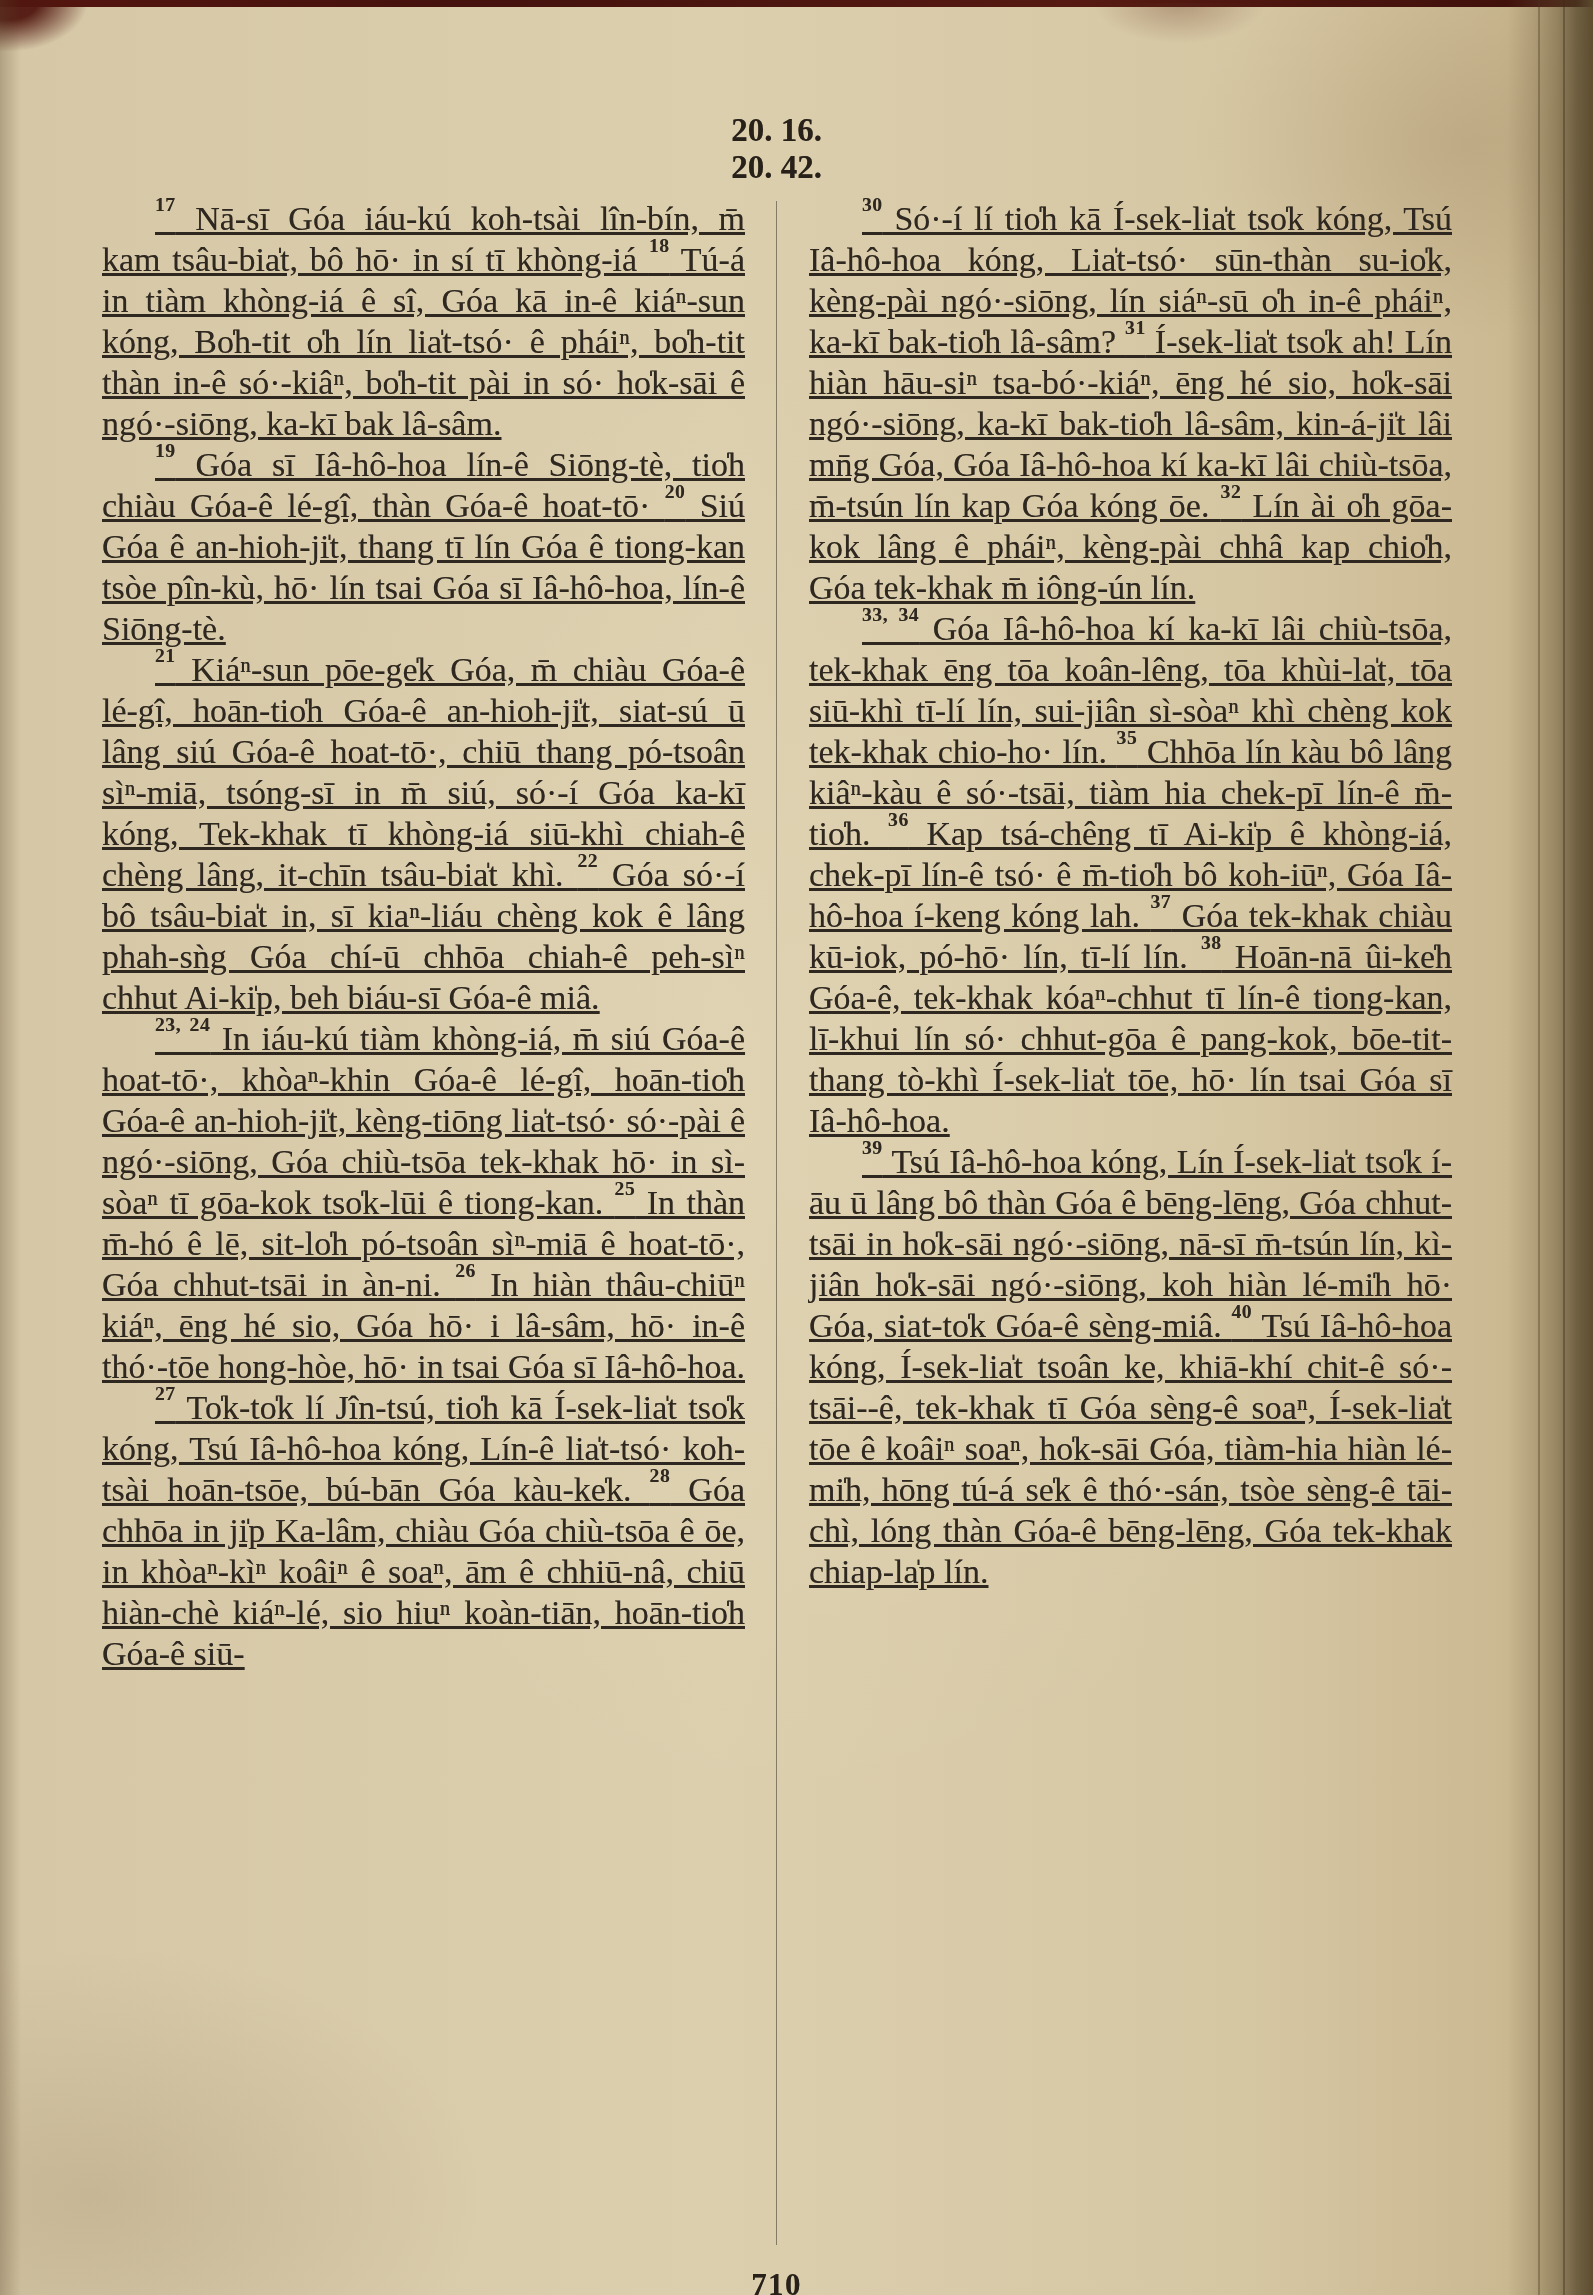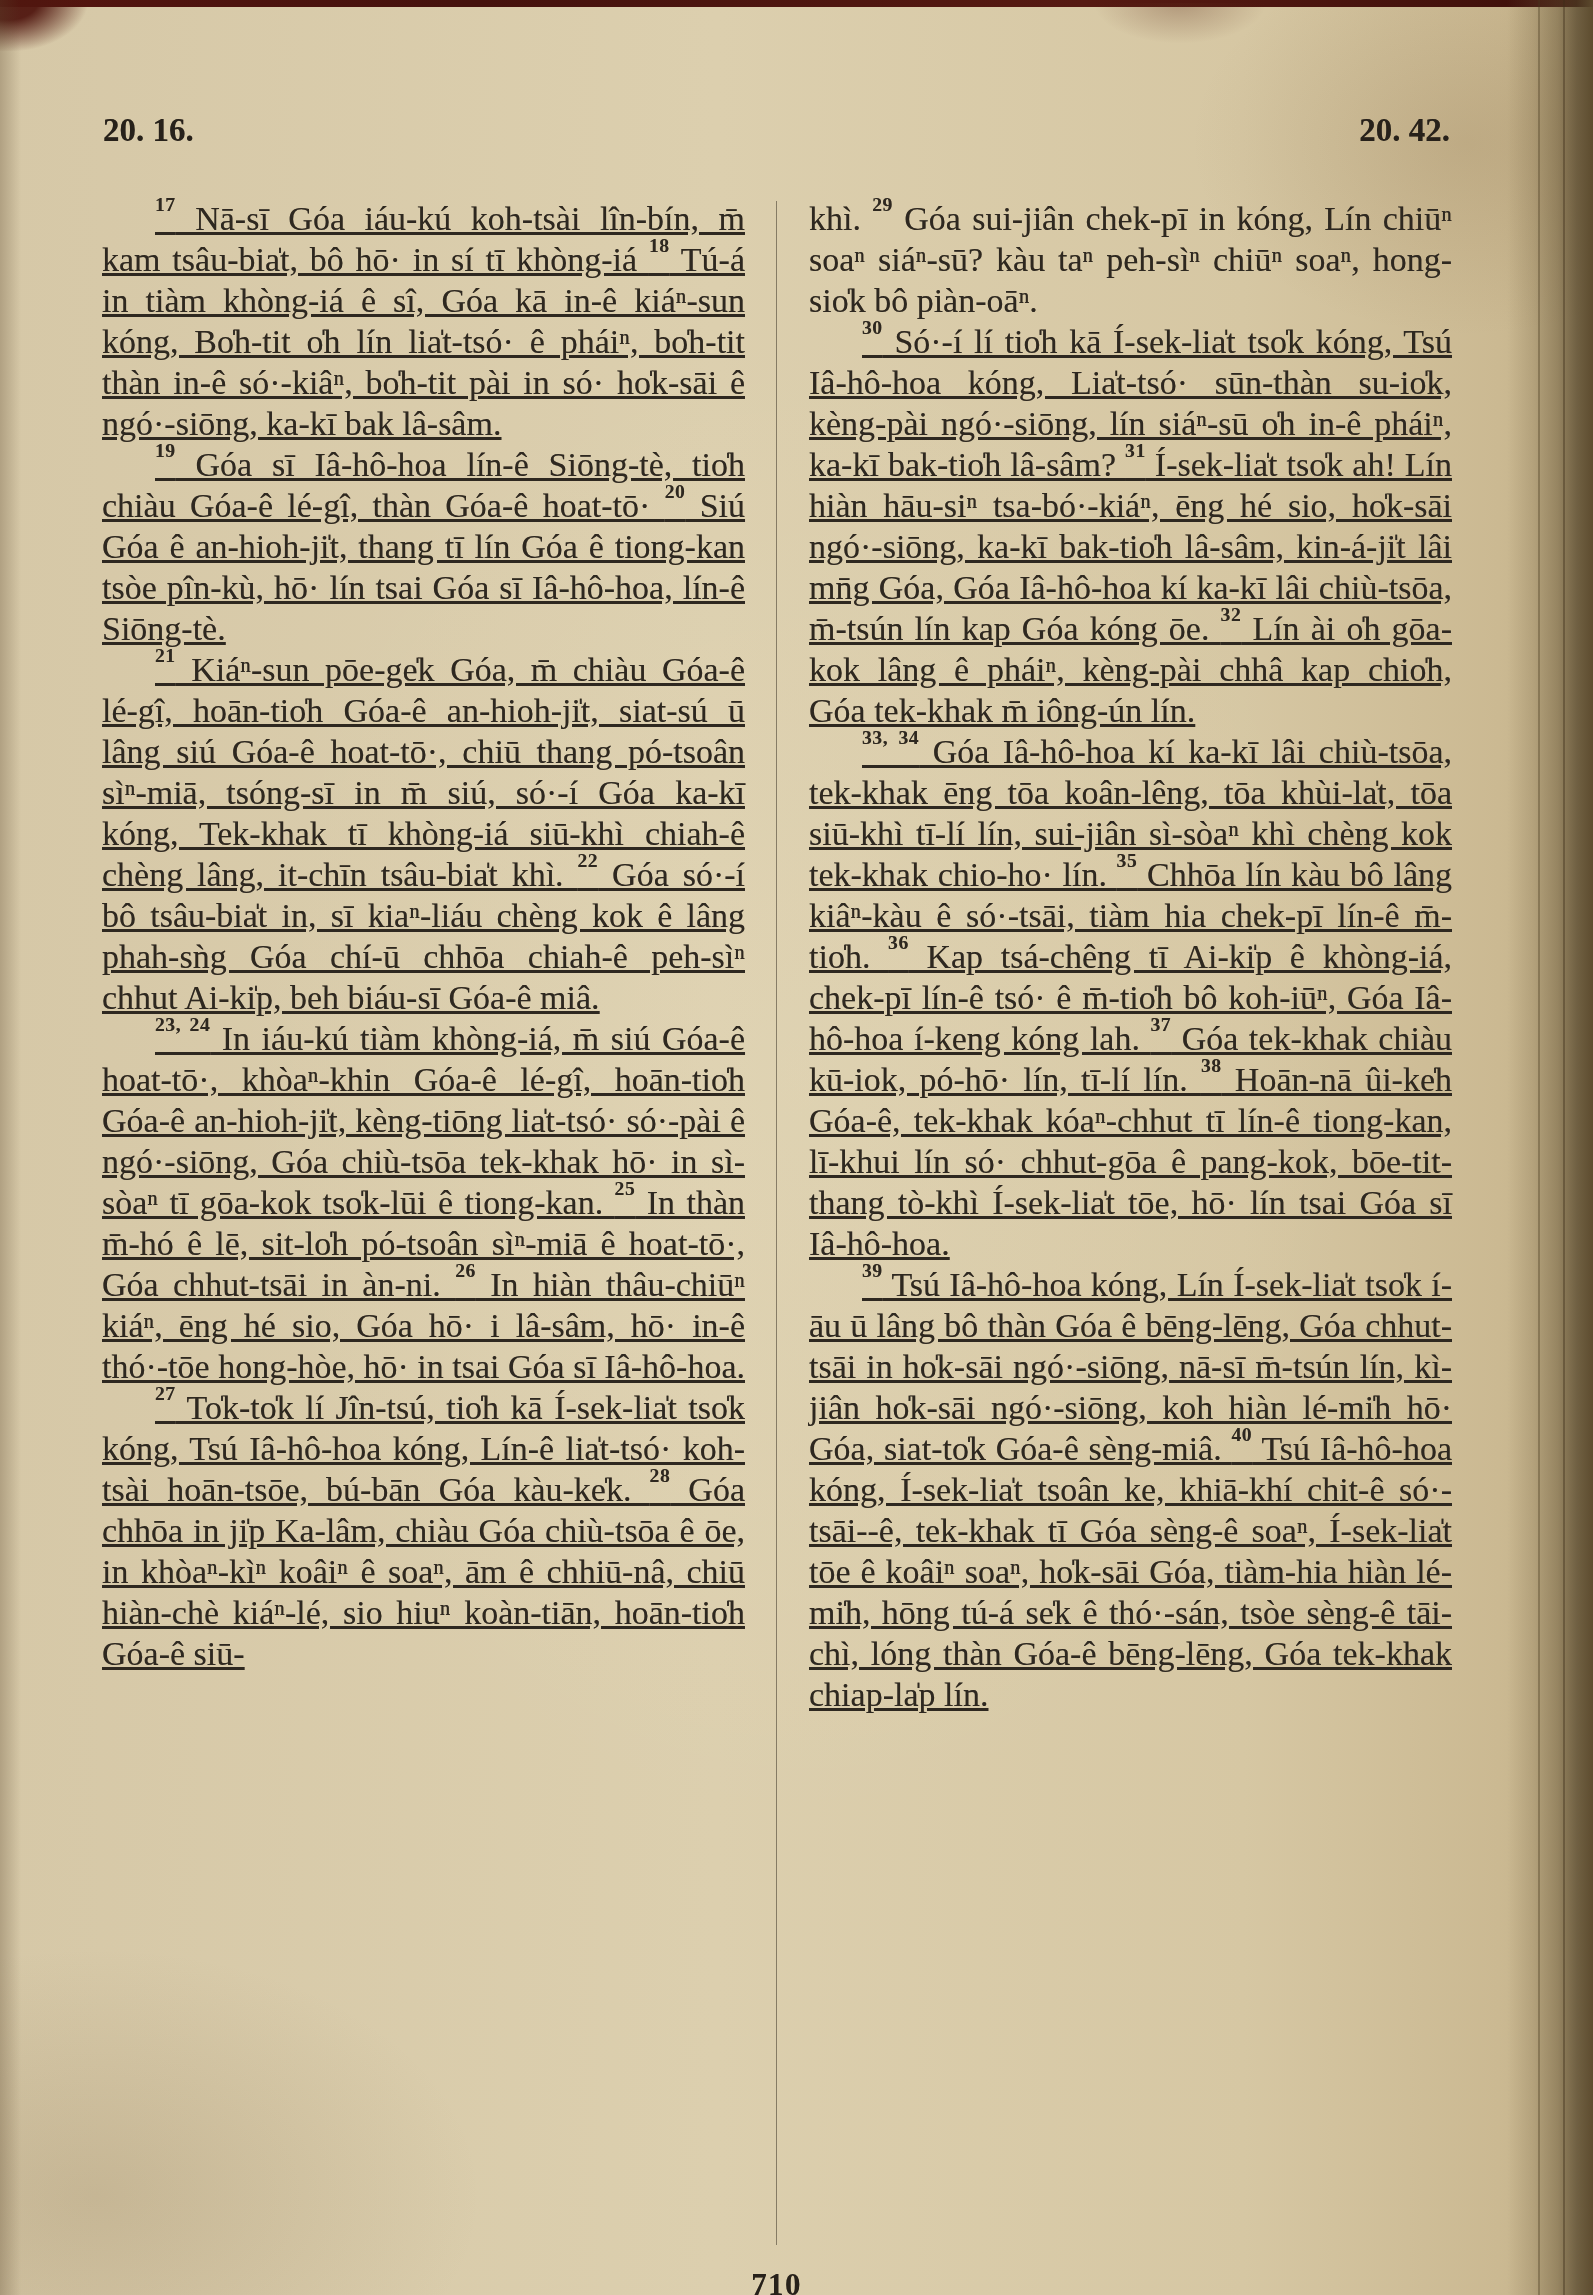--- a/index.html
+++ b/index.html
@@ -50,20 +50,21 @@
   .edge-left {
     position: absolute; top: 0; left: 0; width: 21px; height: 100%;
     background: linear-gradient(to right, rgba(90,70,45,0.30), rgba(90,70,45,0));
   }
   
   .running-header {
     position: absolute; top: 112px; left: 103px; width: 1347px;
     display: flex; justify-content: space-between; align-items: center;
     font-weight: bold; font-size: 33px; color: #27211a;
     text-shadow: 0 0 0.5px rgba(40,30,20,0.45);
+    flex-direction: column;
   }
   .running-header .title {
     font-size: 37px; letter-spacing: 2.3px;
   }
   
   .col {
     position: absolute; top: 198px; width: 643px;
     font-size: 34px; line-height: 41px;
     text-align: justify;
     text-shadow: 0 0 0.5px rgba(40,30,20,0.40);
@@ -111,21 +112,20 @@
 
   <div class="col col-left">
       <p class="indent"><sup class="verse">17</sup> Nā-sī Góa iáu-kú koh-tsài lîn-bín, m̄ kam tsâu-bia̍t, bô hō· in sí tī khòng-iá <sup class="verse">18</sup> Tú-á in tiàm khòng-iá ê sî, Góa kā in-ê kiáⁿ-sun kóng, Bo̍h-tit o̍h lín lia̍t-tsó· ê pháiⁿ, bo̍h-tit thàn in-ê só·-kiâⁿ, bo̍h-tit pài in só· ho̍k-sāi ê ngó·-siōng, ka-kī bak lâ-sâm.</p>
       <p class="indent"><sup class="verse">19</sup> Góa sī Iâ-hô-hoa lín-ê Siōng-tè, tio̍h chiàu Góa-ê lé-gî, thàn Góa-ê hoat-tō· <sup class="verse">20</sup> Siú Góa ê an-hioh-ji̍t, thang tī lín Góa ê tiong-kan tsòe pîn-kù, hō· lín tsai Góa sī Iâ-hô-hoa, lín-ê Siōng-tè.</p>
       <p class="indent"><sup class="verse">21</sup> Kiáⁿ-sun pōe-ge̍k Góa, m̄ chiàu Góa-ê lé-gî, hoān-tio̍h Góa-ê an-hioh-ji̍t, siat-sú ū lâng siú Góa-ê hoat-tō·, chiū thang pó-tsoân sìⁿ-miā, tsóng-sī in m̄ siú, só·-í Góa ka-kī kóng, Tek-khak tī khòng-iá siū-khì chiah-ê chèng lâng, it-chīn tsâu-bia̍t khì. <sup class="verse">22</sup> Góa só·-í bô tsâu-bia̍t in, sī kiaⁿ-liáu chèng kok ê lâng phah-sǹg Góa chí-ū chhōa chiah-ê peh-sìⁿ chhut Ai-ki̍p, beh biáu-sī Góa-ê miâ.</p>
       <p class="indent"><sup class="verse">23, 24</sup> In iáu-kú tiàm khòng-iá, m̄ siú Góa-ê hoat-tō·, khòaⁿ-khin Góa-ê lé-gî, hoān-tio̍h Góa-ê an-hioh-ji̍t, kèng-tiōng lia̍t-tsó· só·-pài ê ngó·-siōng, Góa chiù-tsōa tek-khak hō· in sì-sòaⁿ tī gōa-kok tso̍k-lūi ê tiong-kan. <sup class="verse">25</sup> In thàn m̄-hó ê lē, sit-lo̍h pó-tsoân sìⁿ-miā ê hoat-tō·, Góa chhut-tsāi in àn-ni. <sup class="verse">26</sup> In hiàn thâu-chiūⁿ kiáⁿ, ēng hé sio, Góa hō· i lâ-sâm, hō· in-ê thó·-tōe hong-hòe, hō· in tsai Góa sī Iâ-hô-hoa.</p>
       <p class="indent"><sup class="verse">27</sup> To̍k-to̍k lí Jîn-tsú, tio̍h kā Í-sek-lia̍t tso̍k kóng, Tsú Iâ-hô-hoa kóng, Lín-ê lia̍t-tsó· koh-tsài hoān-tsōe, bú-bān Góa kàu-ke̍k. <sup class="verse">28</sup> Góa chhōa in ji̍p Ka-lâm, chiàu Góa chiù-tsōa ê ōe, in khòaⁿ-kìⁿ koâiⁿ ê soaⁿ, ām ê chhiū-nâ, chiū hiàn-chè kiáⁿ-lé, sio hiuⁿ koàn-tiān, hoān-tio̍h Góa-ê siū-</p>
     </div>
   <div class="divider"></div>
   <div class="col col-right">
-      <p class="">khì. <sup class="verse">29</sup> Góa sui-jiân chek-pī in kóng, Lín chiūⁿ soaⁿ siáⁿ-sū? kàu taⁿ peh-sìⁿ chiūⁿ soaⁿ, hong-sio̍k bô piàn-oāⁿ.</p>
       <p class="indent"><sup class="verse">30</sup> Só·-í lí tio̍h kā Í-sek-lia̍t tso̍k kóng, Tsú Iâ-hô-hoa kóng, Lia̍t-tsó· sūn-thàn su-io̍k, kèng-pài ngó·-siōng, lín siáⁿ-sū o̍h in-ê pháiⁿ, ka-kī bak-tio̍h lâ-sâm? <sup class="verse">31</sup> Í-sek-lia̍t tso̍k ah! Lín hiàn hāu-siⁿ tsa-bó·-kiáⁿ, ēng hé sio, ho̍k-sāi ngó·-siōng, ka-kī bak-tio̍h lâ-sâm, kin-á-ji̍t lâi mn̄g Góa, Góa Iâ-hô-hoa kí ka-kī lâi chiù-tsōa, m̄-tsún lín kap Góa kóng ōe. <sup class="verse">32</sup> Lín ài o̍h gōa-kok lâng ê pháiⁿ, kèng-pài chhâ kap chio̍h, Góa tek-khak m̄ iông-ún lín.</p>
       <p class="indent"><sup class="verse">33, 34</sup> Góa Iâ-hô-hoa kí ka-kī lâi chiù-tsōa, tek-khak ēng tōa koân-lêng, tōa khùi-la̍t, tōa siū-khì tī-lí lín, sui-jiân sì-sòaⁿ khì chèng kok tek-khak chio-ho· lín. <sup class="verse">35</sup> Chhōa lín kàu bô lâng kiâⁿ-kàu ê só·-tsāi, tiàm hia chek-pī lín-ê m̄-tio̍h. <sup class="verse">36</sup> Kap tsá-chêng tī Ai-ki̍p ê khòng-iá, chek-pī lín-ê tsó· ê m̄-tio̍h bô koh-iūⁿ, Góa Iâ-hô-hoa í-keng kóng lah. <sup class="verse">37</sup> Góa tek-khak chiàu kū-iok, pó-hō· lín, tī-lí lín. <sup class="verse">38</sup> Hoān-nā ûi-ke̍h Góa-ê, tek-khak kóaⁿ-chhut tī lín-ê tiong-kan, lī-khui lín só· chhut-gōa ê pang-kok, bōe-tit-thang tò-khì Í-sek-lia̍t tōe, hō· lín tsai Góa sī Iâ-hô-hoa.</p>
       <p class="indent"><sup class="verse">39</sup> Tsú Iâ-hô-hoa kóng, Lín Í-sek-lia̍t tso̍k í-āu ū lâng bô thàn Góa ê bēng-lēng, Góa chhut-tsāi in ho̍k-sāi ngó·-siōng, nā-sī m̄-tsún lín, kì-jiân ho̍k-sāi ngó·-siōng, koh hiàn lé-mi̍h hō· Góa, siat-to̍k Góa-ê sèng-miâ. <sup class="verse">40</sup> Tsú Iâ-hô-hoa kóng, Í-sek-lia̍t tsoân ke, khiā-khí chit-ê só·-tsāi--ê, tek-khak tī Góa sèng-ê soaⁿ, Í-sek-lia̍t tōe ê koâiⁿ soaⁿ, ho̍k-sāi Góa, tiàm-hia hiàn lé-mi̍h, hōng tú-á se̍k ê thó·-sán, tsòe sèng-ê tāi-chì, lóng thàn Góa-ê bēng-lēng, Góa tek-khak chiap-la̍p lín.</p>
     </div>
 
   <div class="pageno">710</div>
 
 </div>
 
 

